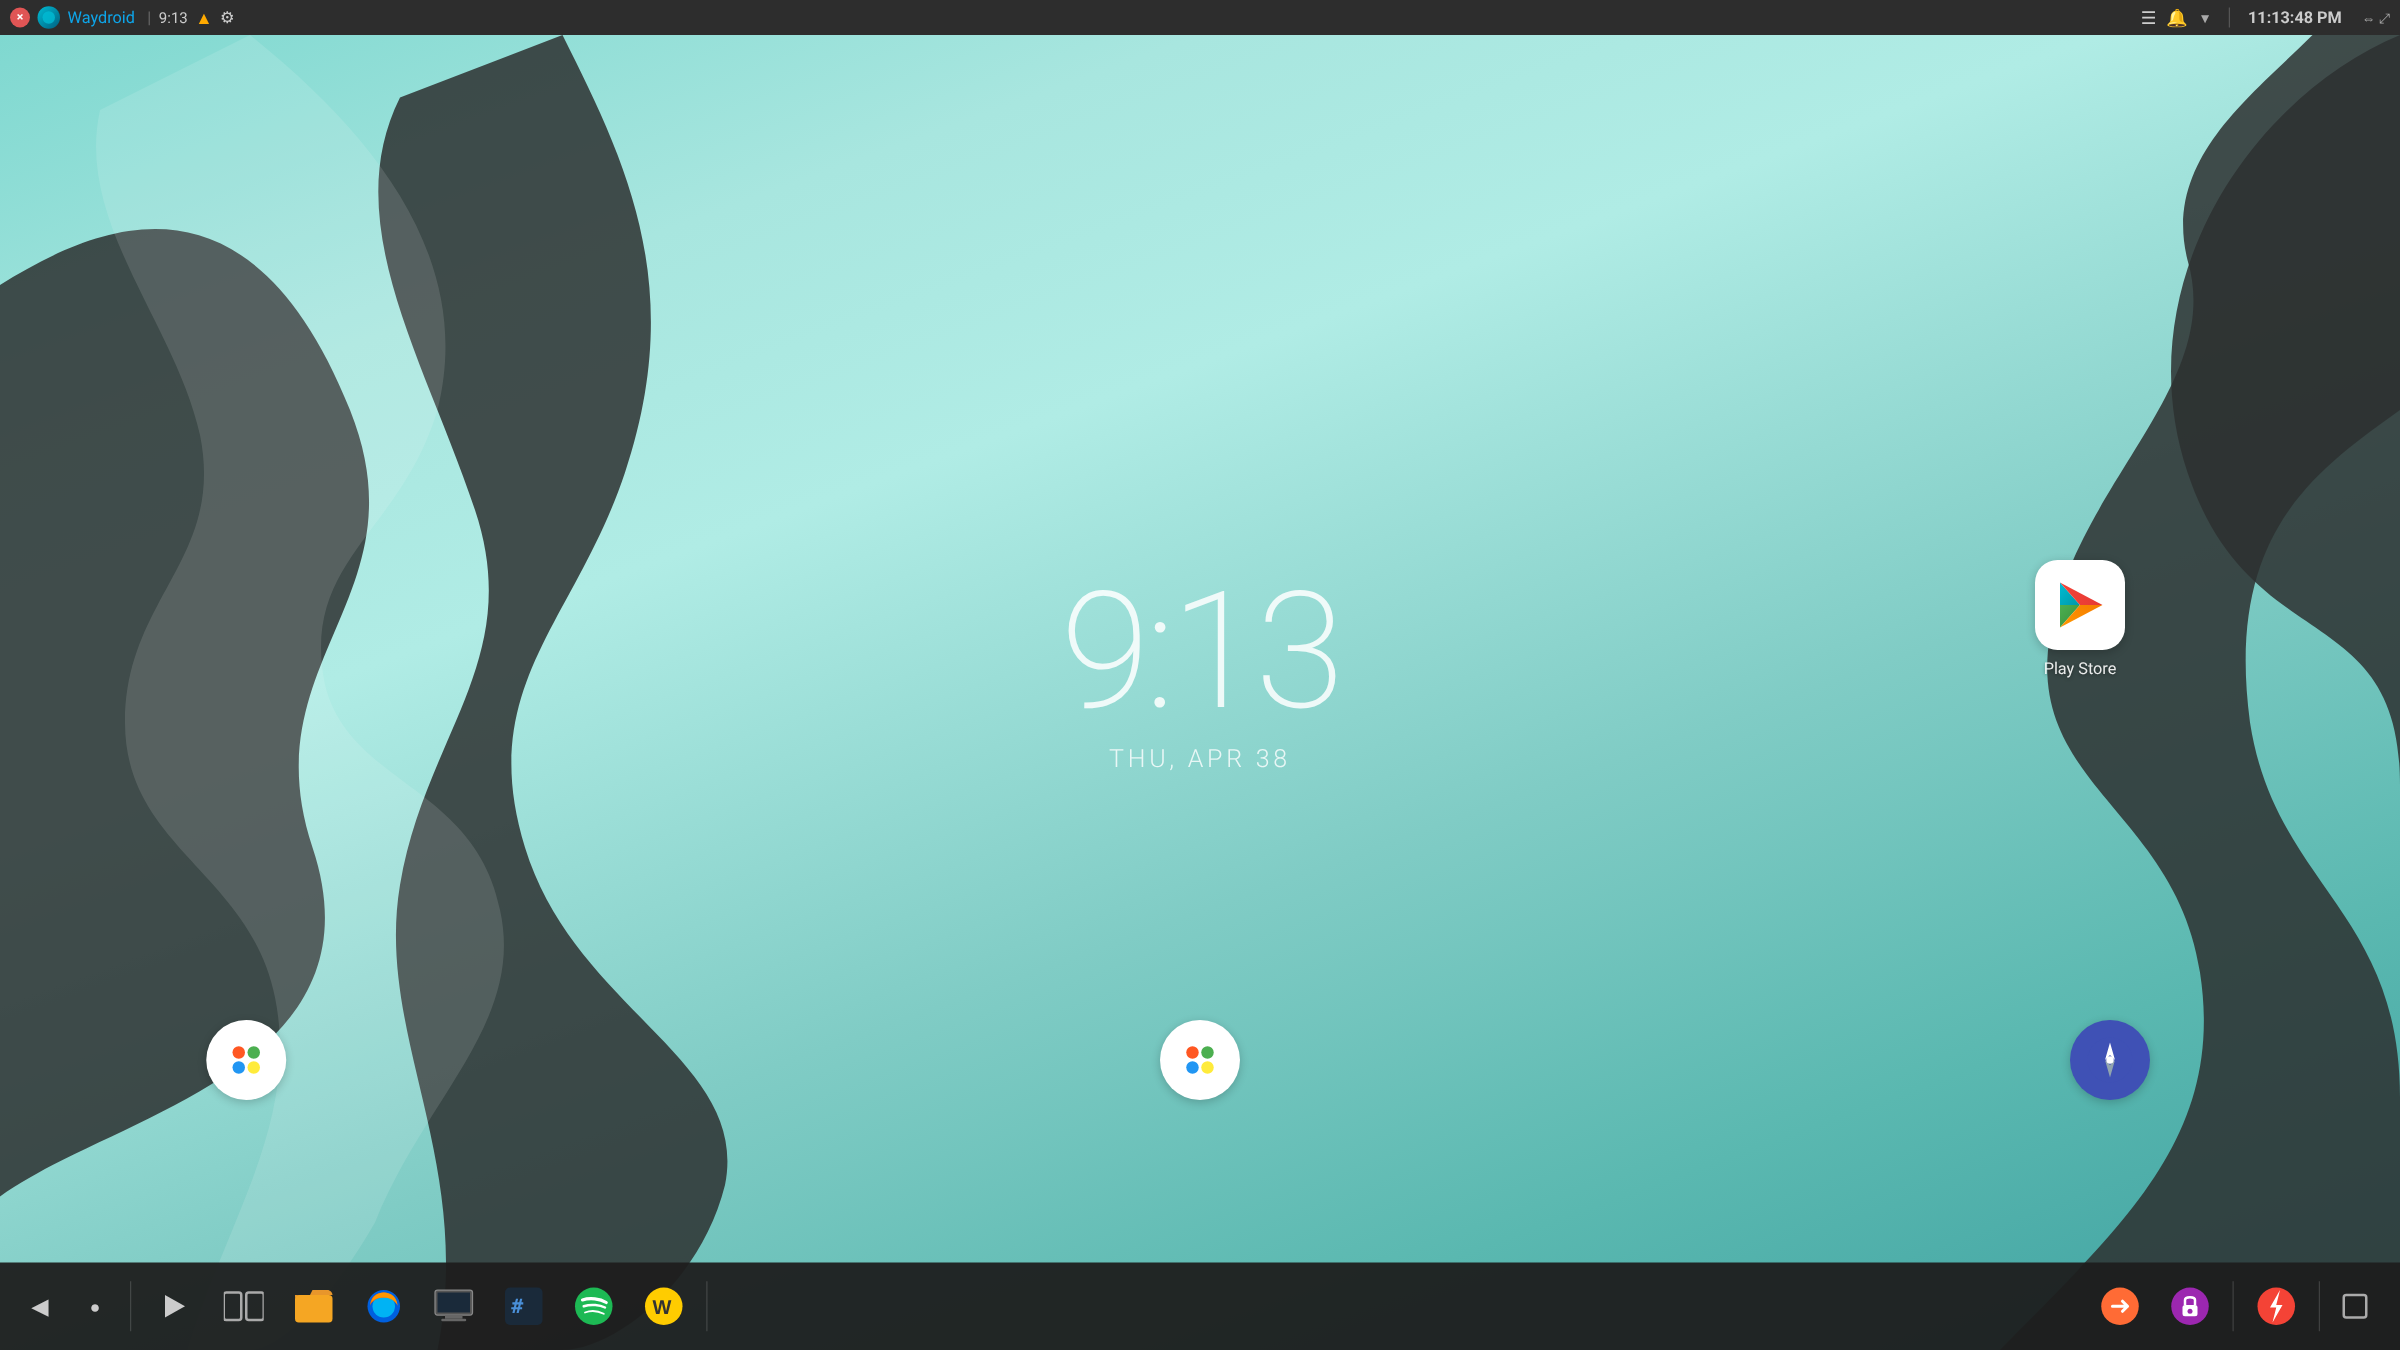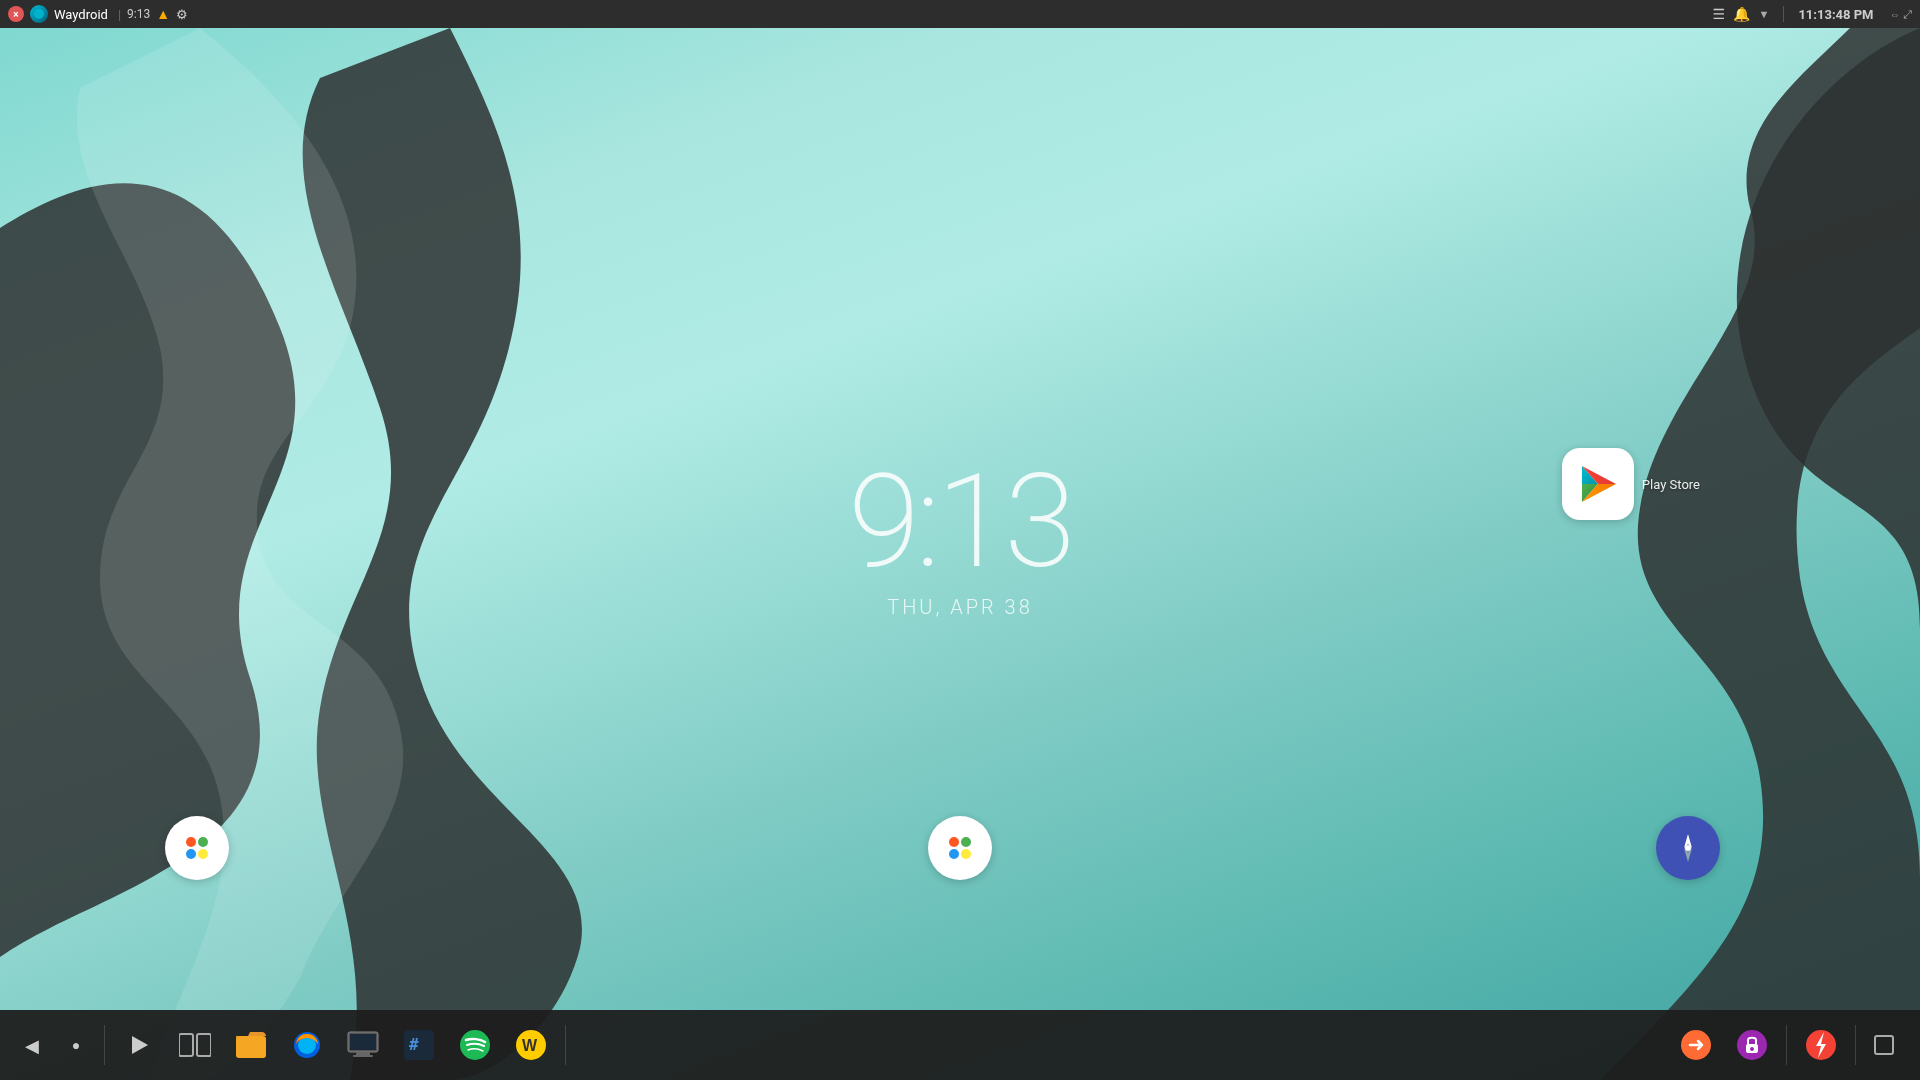--- a/index.html
+++ b/index.html
@@ -37,21 +37,21 @@
       cursor: pointer;
       font-size: 10px; color: white; font-weight: bold;
     }
     .topbar-waydroid-icon {
       width: 18px; height: 18px;
       background: linear-gradient(135deg, #00bcd4, #006080);
       border-radius: 50%;
       display: flex; align-items: center; justify-content: center;
     }
     .topbar-title {
-      color: #ffffff;
+      color: #0ea5e9;
       font-size: 13px;
     }
     .topbar-separator {
       color: #666;
       font-size: 13px;
       margin-left: 4px;
     }
     .status-time { color: #ccc; font-size: 12px; }
     .status-warn { color: #ffaa00; font-size: 14px; }
     .status-gear { color: #ccc; font-size: 13px; }
@@ -97,21 +97,21 @@
       margin-top: 8px;
       color: rgba(255,255,255,0.8);
     }
 
     
     #play-store-icon {
       position: absolute;
       right: 220px;
       top: 420px;
       display: flex;
-      flex-direction: row;
+      flex-direction: column;
       align-items: center;
       gap: 8px;
       cursor: pointer;
     }
     .play-store-circle {
       width: 72px; height: 72px;
       background: white;
       border-radius: 18px;
       display: flex; align-items: center; justify-content: center;
       box-shadow: 0 2px 8px rgba(0,0,0,0.2);

